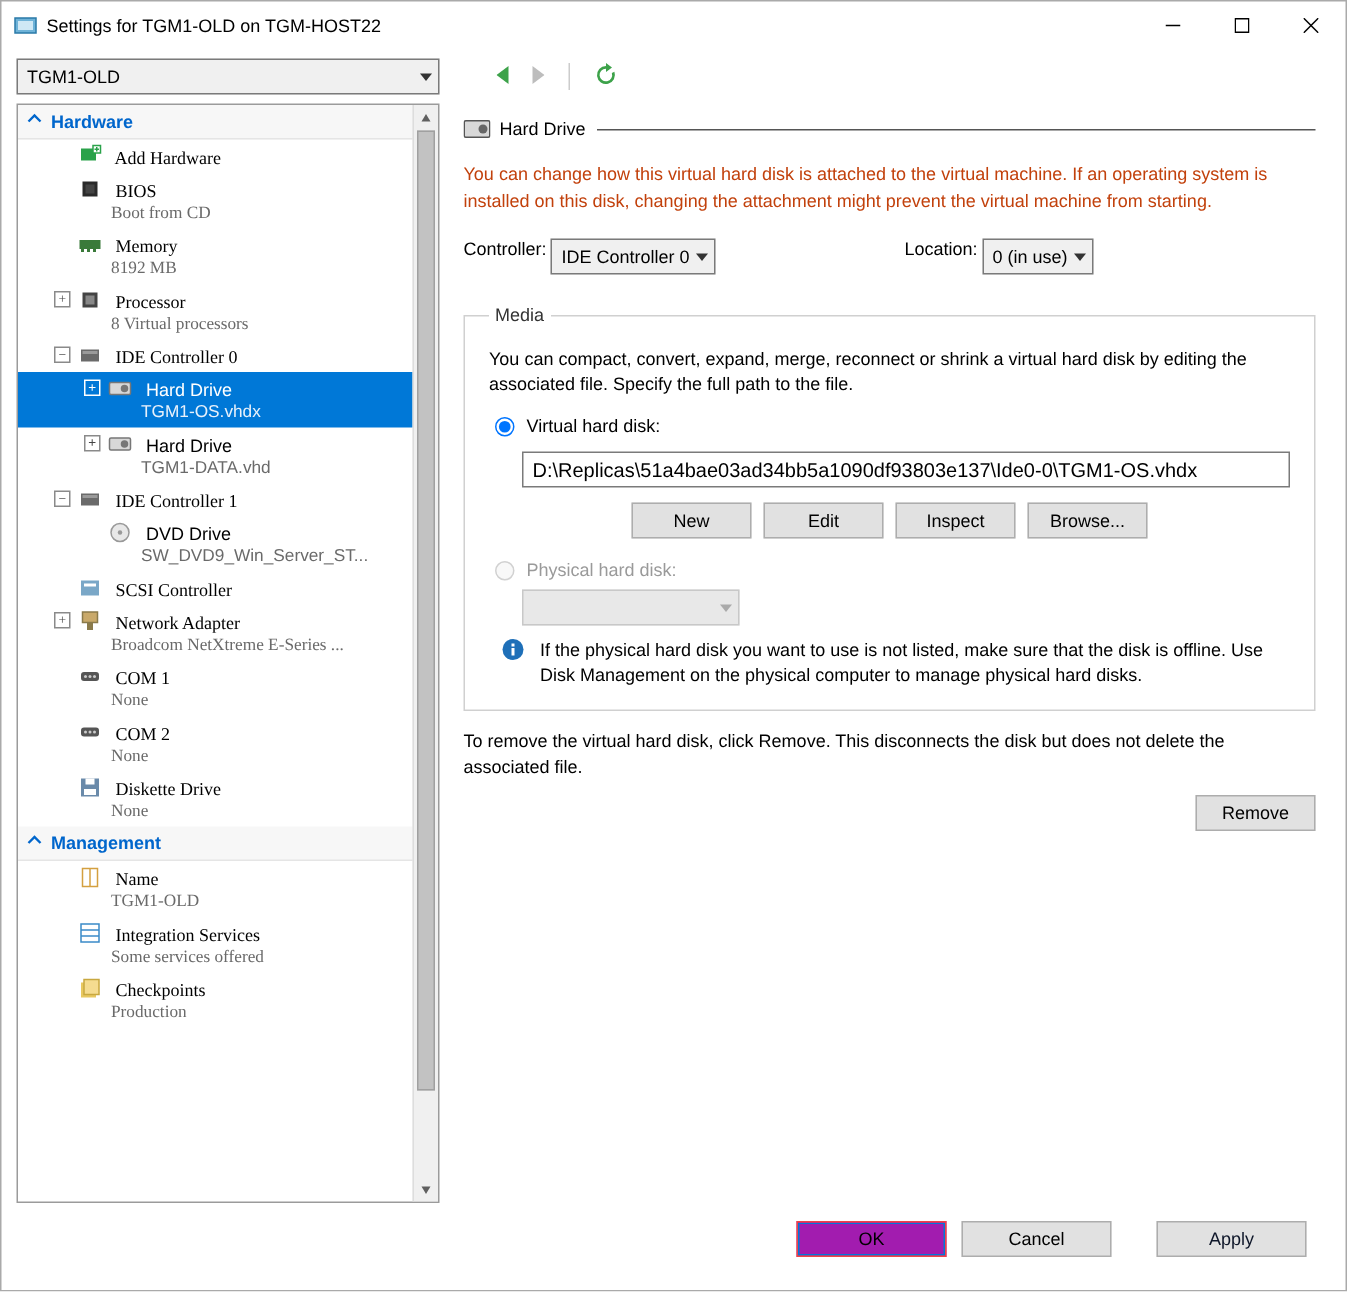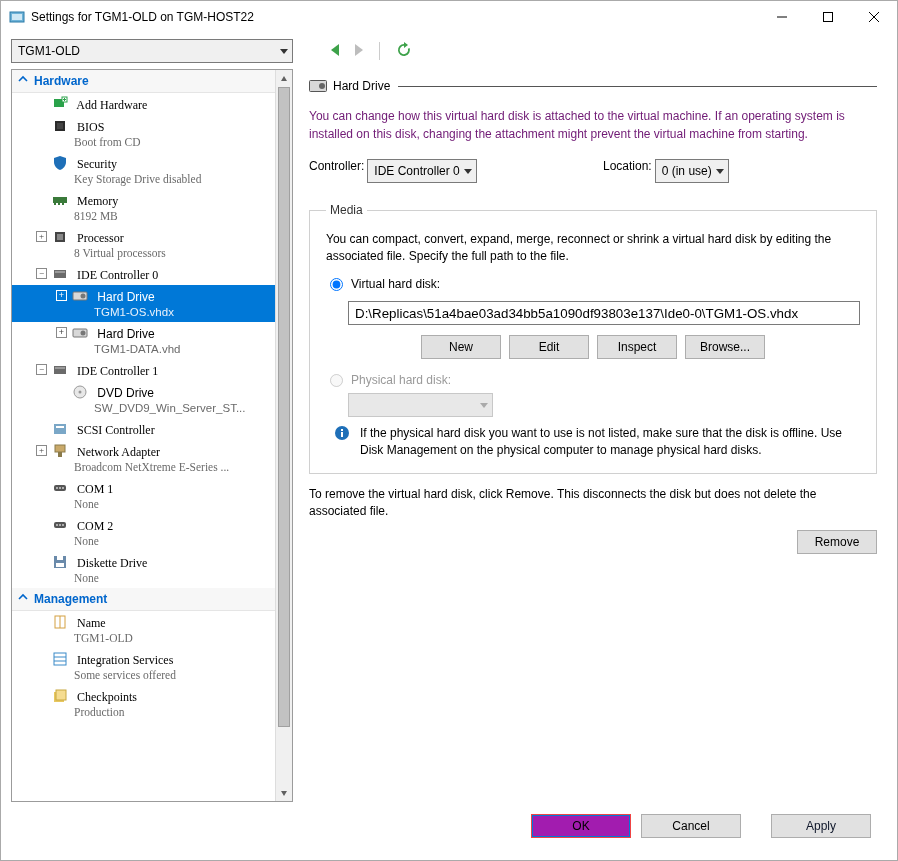--- a/index.html
+++ b/index.html
@@ -70,21 +70,21 @@
   .node .ic{display:inline-block;width:16px;height:16px;vertical-align:-3px;margin-right:6px;}
   .node .ic svg{display:block;}
   .sub{color:var(--muted);font-size:11.5px;padding-left:22px;}
   .node.sel{background:var(--sel);color:#fff;}
   .node.sel .sub{color:#e8f1fb;}
   
   .right{flex:1;display:flex;flex-direction:column;padding:10px 10px 0 6px;overflow:hidden;}
   .panel-head{display:flex;align-items:center;gap:8px;margin-bottom:14px;}
   .panel-head .hline{flex:1;height:1px;background:#555;}
   .panel-head .hdicon{width:16px;height:14px;}
-  .desc{color:#701a75;margin-bottom:16px;line-height:18px;}
+  .desc{color:#c2410c;margin-bottom:16px;line-height:18px;}
   .formrow{display:flex;gap:20px;margin-bottom:6px;}
   .formrow .col{flex:1;display:flex;flex-direction:row;gap:3px;}
   .combo{
     height:24px;border:1px solid #7a7a7a;background:var(--light);
     display:flex;align-items:center;justify-content:space-between;padding:0 4px 0 6px;
   }
   fieldset{border:1px solid #d0d0d0;margin:14px 0 0 0;padding:10px 16px 14px 16px;}
   legend{padding:0 4px;color:#333;}
   fieldset p{margin:4px 0 12px 0;line-height:17px;}
   .radio{display:flex;align-items:center;gap:8px;margin:4px 0 6px 4px;}
@@ -184,27 +184,20 @@
 
           <div class="node l1">
             <span class="ic"><svg width="16" height="16">
                   <rect x="3" y="3" width="10" height="10" fill="#2a2a2a"></rect>
                   <rect x="5" y="5" width="6" height="6" fill="#444"></rect>
                 </svg></span>
             <span>BIOS</span>
             <div class="sub">Boot from CD</div>
           </div>
 
-          <div class="node l1">
-            <span class="ic"><svg width="16" height="16">
-                  <path d="M8 1l6 2v4c0 4-3 7-6 8-3-1-6-4-6-8V3z" fill="#1e6fb8"></path>
-                </svg></span>
-            <span>Security</span>
-            <div class="sub">Key Storage Drive disabled</div>
-          </div>
 
           <div class="node l1">
             <span class="ic"><svg width="16" height="16">
                   <rect x="1" y="5" width="14" height="6" fill="#3a7a3a"></rect>
                   <rect x="2" y="11" width="2" height="2" fill="#3a7a3a"></rect>
                   <rect x="6" y="11" width="2" height="2" fill="#3a7a3a"></rect>
                   <rect x="10" y="11" width="2" height="2" fill="#3a7a3a"></rect>
                 </svg></span>
             <span>Memory</span>
             <div class="sub">8192 MB</div>

